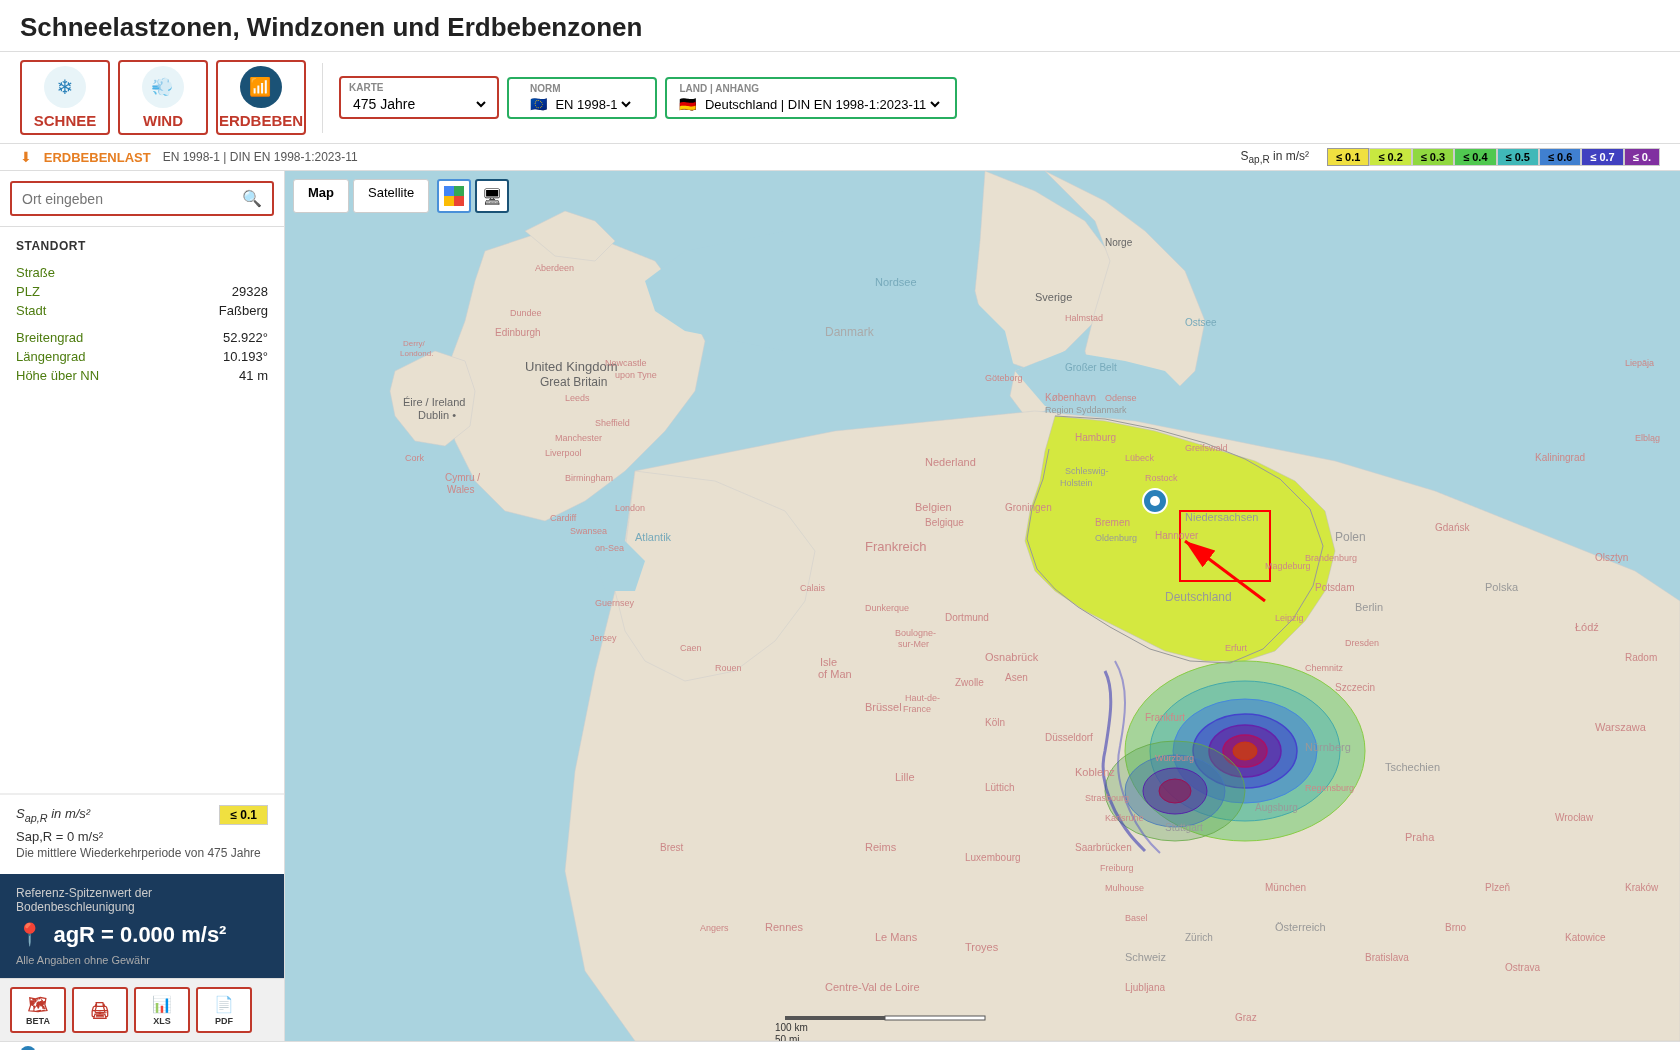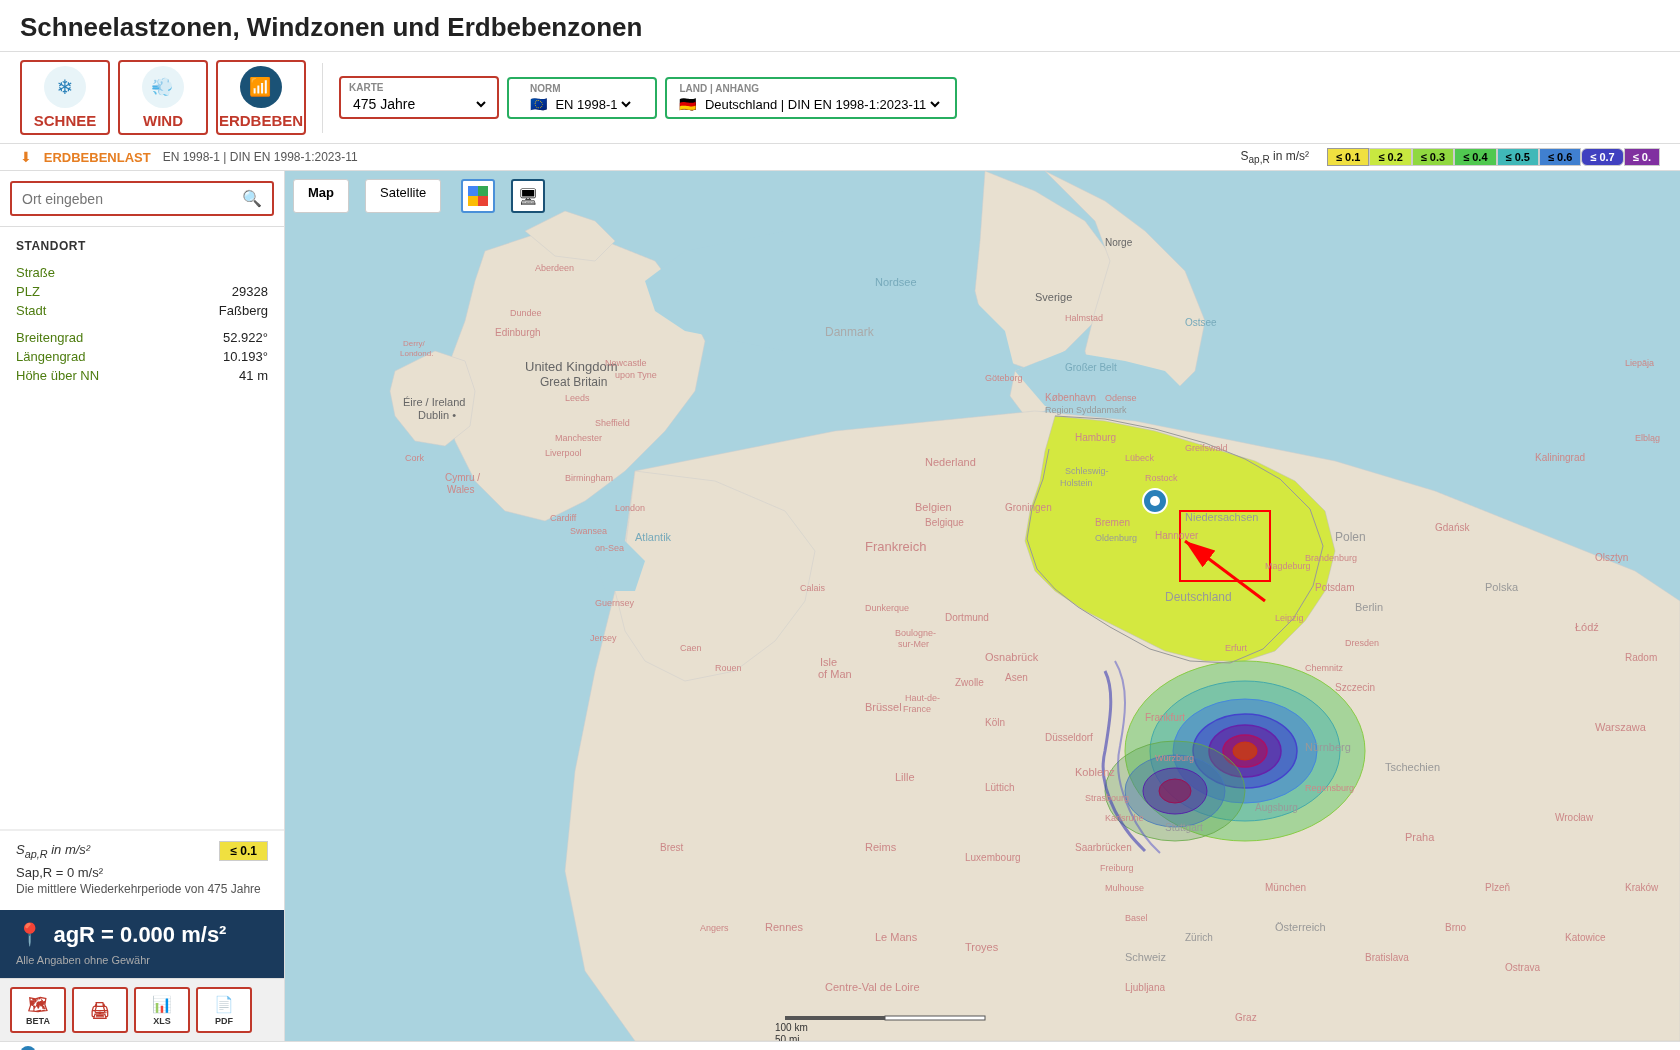--- a/index.html
+++ b/index.html
@@ -41,21 +41,21 @@
     .statusbar-spacer { flex: 1; }
     .legend-bar { display: flex; align-items: center; gap: 0; }
     .legend-label { font-size: 12px; color: #333; margin-right: 6px; white-space: nowrap; }
     .legend-item { padding: 2px 8px; font-size: 11px; font-weight: bold; border: 1px solid #ccc; cursor: pointer; }
     .legend-item.active { background: #f0e040; border-color: #999; }
     .legend-item:nth-child(2) { background: #b8e044; }
     .legend-item:nth-child(3) { background: #78d444; }
     .legend-item:nth-child(4) { background: #44c866; }
     .legend-item:nth-child(5) { background: #44b8cc; }
     .legend-item:nth-child(6) { background: #4488dd; }
-    .legend-item:nth-child(7) { background: #4444cc; border-radius: 6px; }
+    .legend-item:nth-child(7) { background: #4444cc; }
     .legend-item:nth-child(8) { background: #8844bb; color: #fff; }
 
     
     .main { display: flex; height: calc(1050px - 180px); }
 
     
     .sidebar { width: 285px; min-width: 285px; background: #fff; border-right: 1px solid #ddd; display: flex; flex-direction: column; }
 
     .search-box { padding: 10px; border-bottom: 1px solid #ddd; }
     .search-input-wrap { display: flex; align-items: center; border: 2px solid #c0392b; border-radius: 3px; padding: 6px 10px; }
@@ -82,21 +82,21 @@
     .pin-icon { color: #e74c3c; font-size: 22px; }
     .referenz-value { font-size: 22px; font-weight: bold; color: #fff; }
     .referenz-footer { font-size: 11px; color: #aaa; margin-top: 6px; }
 
     .action-buttons { display: flex; gap: 6px; padding: 8px 10px; background: #f0f0f0; border-top: 1px solid #ddd; }
     .action-btn { border: 2px solid #c0392b; border-radius: 3px; width: 56px; height: 46px; display: flex; flex-direction: column; align-items: center; justify-content: center; cursor: pointer; background: #fff; font-size: 9px; font-weight: bold; color: #333; gap: 2px; }
     .action-btn .abicon { font-size: 16px; color: #c0392b; }
 
     
     .map-area { flex: 1; position: relative; overflow: hidden; }
-    .map-controls { position: absolute; top: 8px; left: 8px; z-index: 10; display: flex; gap: 16px; }
+    .map-controls { position: absolute; top: 8px; left: 8px; z-index: 10; display: flex; gap: 4px; }
     .map-tab { background: #fff; border: 1px solid #ccc; border-radius: 3px; padding: 5px 14px; font-size: 13px; cursor: pointer; }
     .map-tab.active { font-weight: bold; }
     .map-icon-btn { background: #fff; border: 2px solid #4a90d9; border-radius: 3px; width: 34px; height: 34px; display: flex; align-items: center; justify-content: center; cursor: pointer; font-size: 16px; }
     .map-icon-btn.active { border-color: #1a5276; }
 
     
     .map-svg { width: 100%; height: 100%; }
 
     
     .footer { background: #fff; border-top: 1px solid #ddd; padding: 4px 20px; font-size: 11px; color: #555; display: flex; align-items: center; gap: 8px; }
@@ -234,20 +234,21 @@
     <div class="sap-section">
       <div class="sap-header">
         <span class="sap-title">S<sub>ap,R</sub> in m/s²</span>
         <span class="sap-badge">≤ 0.1</span>
       </div>
       <div class="sap-value">Sap,R = 0 m/s²</div>
       <div class="sap-desc">Die mittlere Wiederkehrperiode von 475 Jahre</div>
     </div>
 
     <div class="referenz-section">
+      <div class="referenz-title">Referenz-Spitzenwert der Bodenbeschleunigung</div>
       <div class="referenz-value-wrap">
         <span class="pin-icon">📍</span>
         <span class="referenz-value">agR = 0.000 m/s²</span>
       </div>
       <div class="referenz-footer">Alle Angaben ohne Gewähr</div>
     </div>
 
     <div class="action-buttons">
       <div class="action-btn">
         <span class="abicon">🗺</span>

